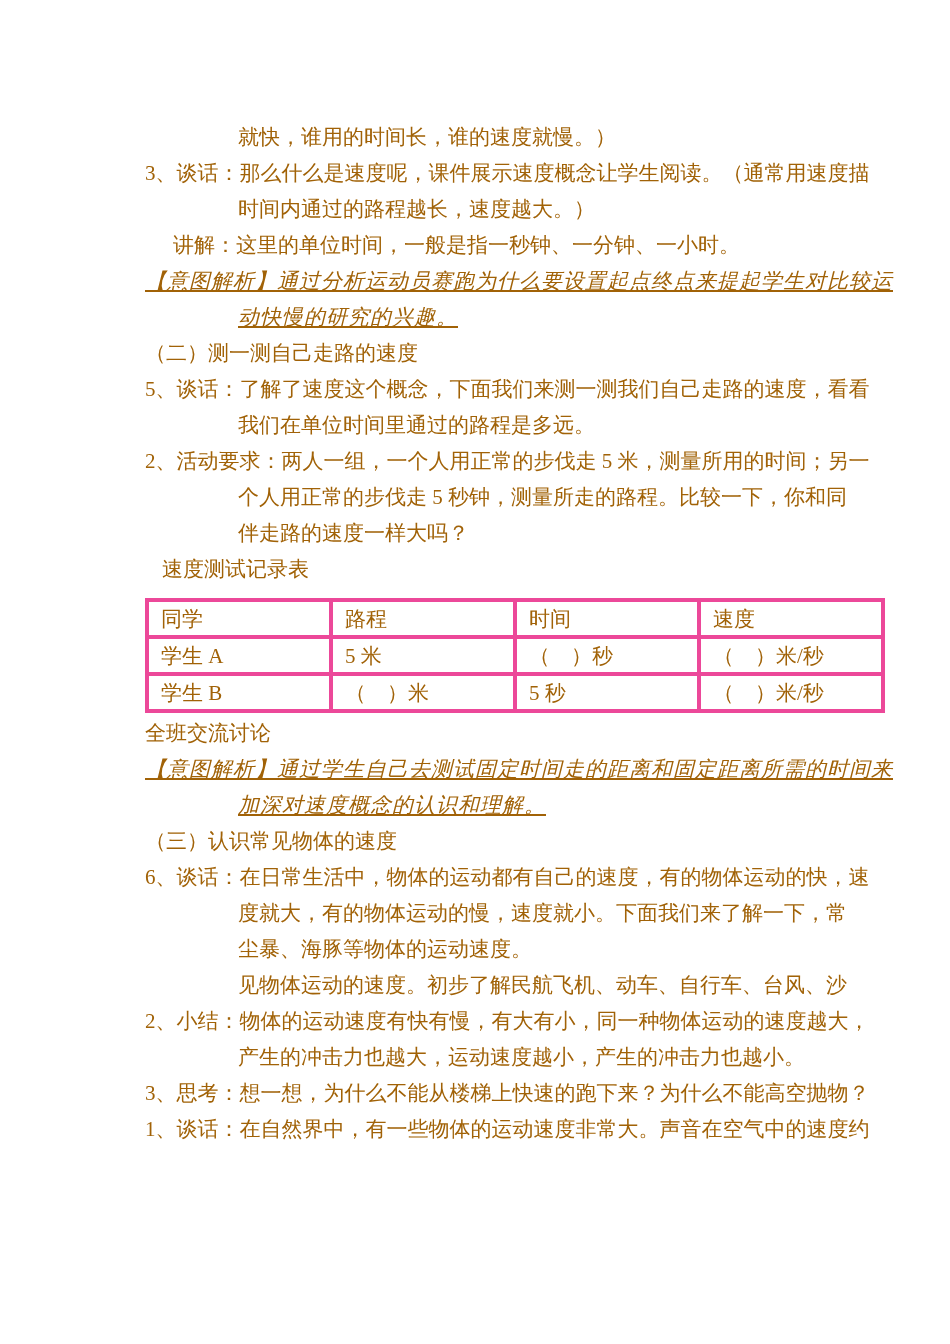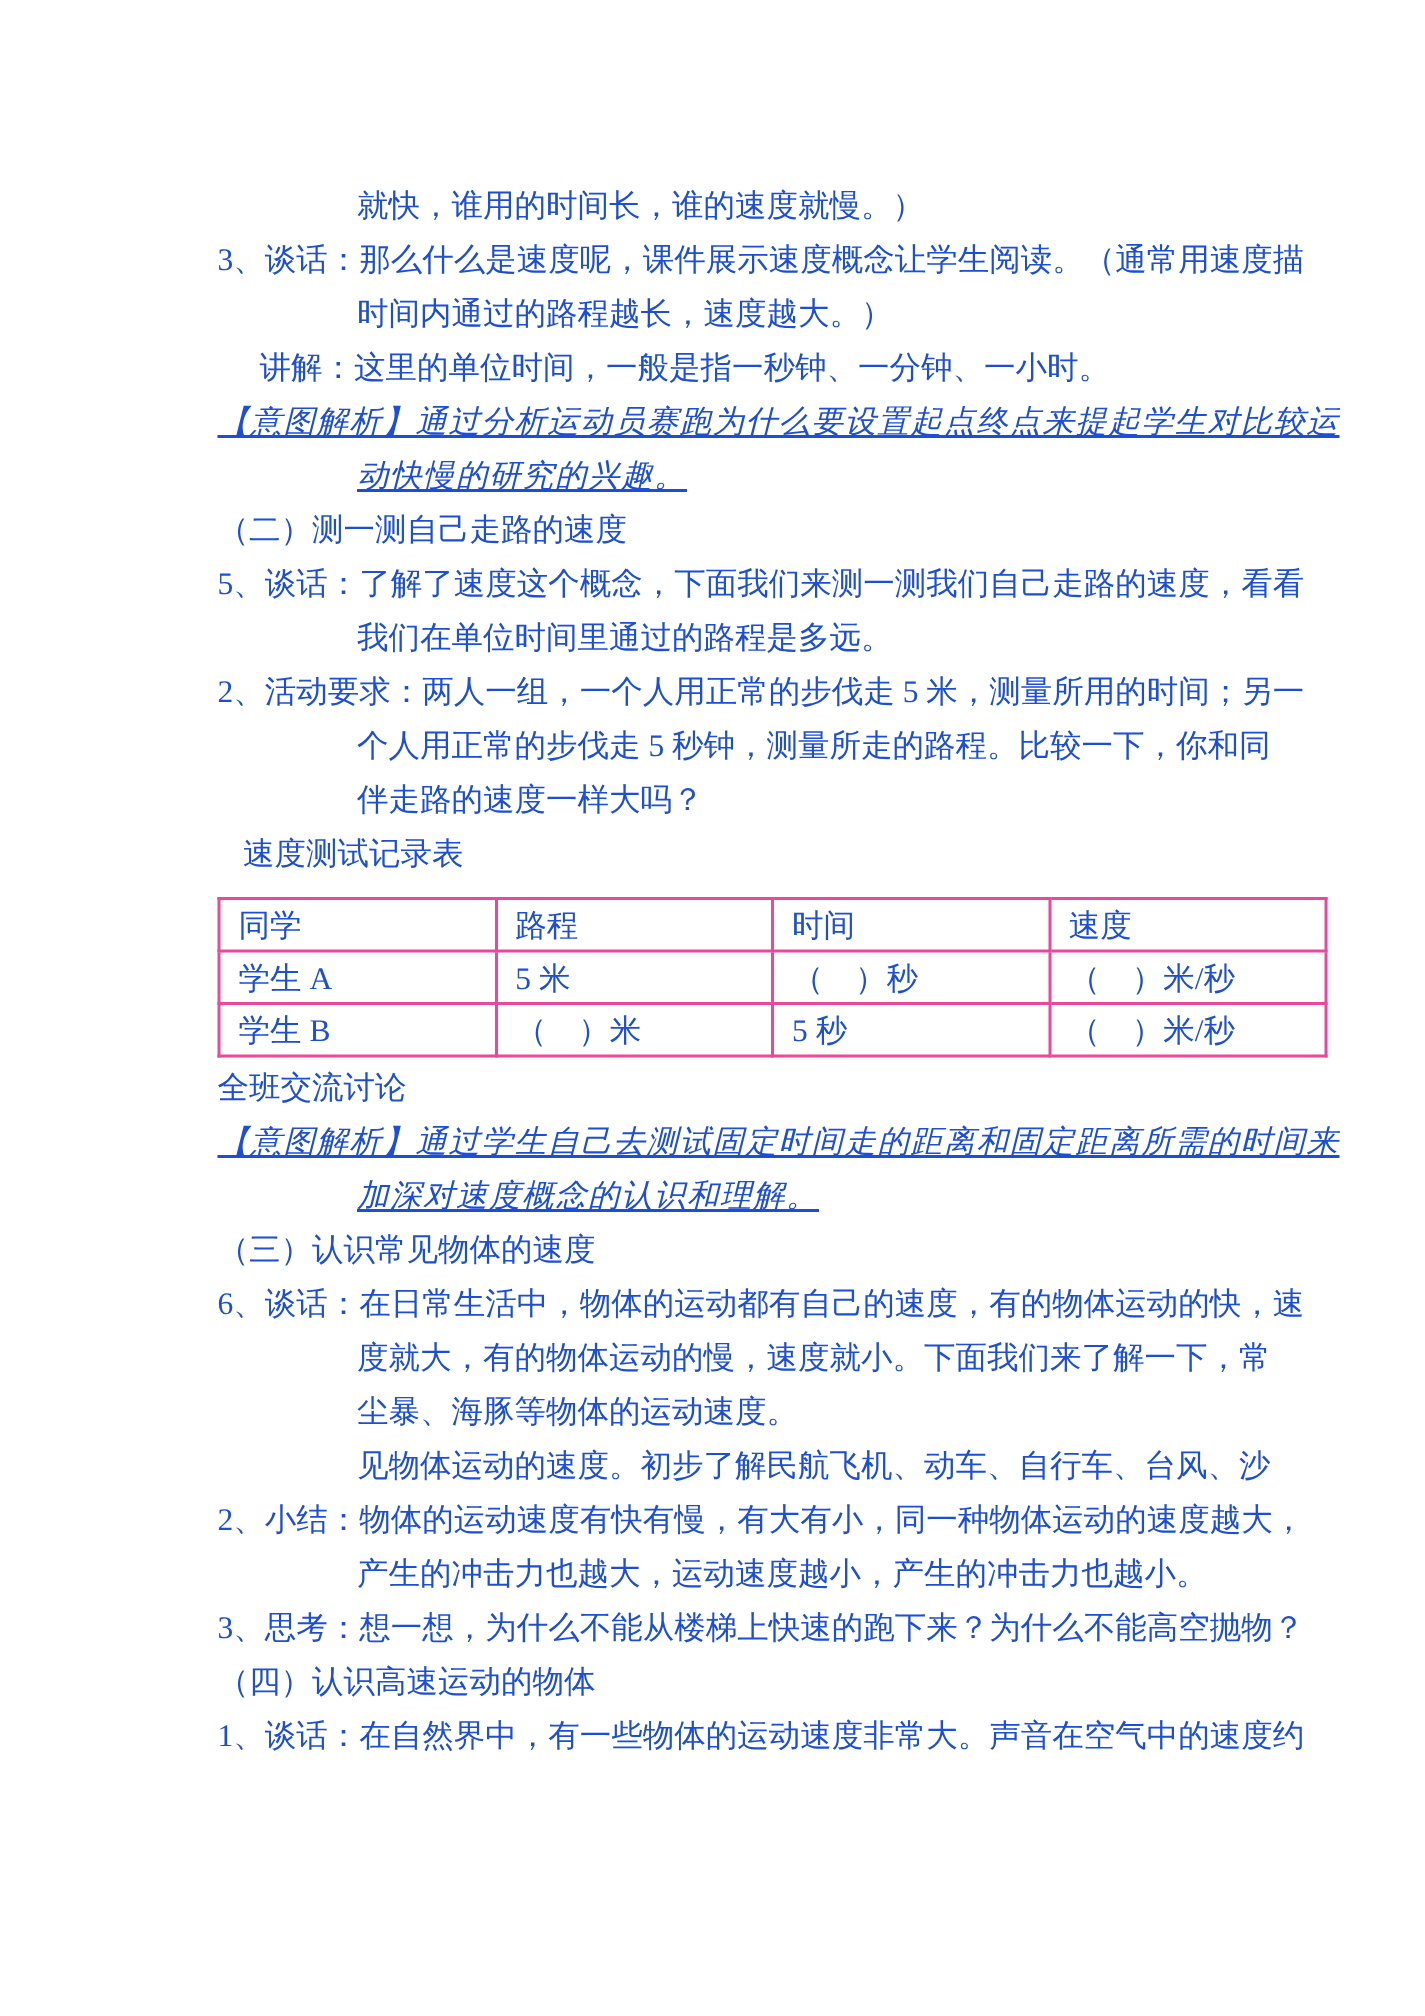--- a/index.html
+++ b/index.html
@@ -3,21 +3,21 @@
 <meta charset="utf-8">
 <style>
   html, body { margin: 0; padding: 0; background: #ffffff; }
   .page {
     position: relative;
     width: 950px;
     height: 1344px;
     background: #ffffff;
     overflow: hidden;
     font-family: "Liberation Serif", "DejaVu Serif", serif;
-    color: #1d4ed8;
+    color: #a16207;
   }
   .content {
     position: absolute;
     left: 145px;
     top: 119px;
     width: 740px;
   }
   .line {
     font-size: 21px;
     line-height: 36px;
@@ -34,21 +34,21 @@
   }
   table.speed {
     border-collapse: collapse;
     table-layout: fixed;
     width: 740px;
     margin-top: 11px;
     margin-bottom: 2px;
     border: 2px solid #3a3a3a;
   }
   table.speed td {
-    border: 2px solid #ec4899;
+    border: 4px solid #ec4899;
     height: 33px;
     padding: 0 4px 0 12px;
     font-size: 21px;
     vertical-align: middle;
     white-space: pre;
     overflow: hidden;
   }
 </style>
 </head>
 <body>
@@ -97,17 +97,16 @@
         <div class="line kai">【意图解析】通过学生自己去测试固定时间走的距离和固定距离所需的时间来</div>
         <div class="line indent-cont kai">加深对速度概念的认识和理解。</div>
         <div class="line">（三）认识常见物体的速度</div>
         <div class="line">6、谈话：在日常生活中，物体的运动都有自己的速度，有的物体运动的快，速</div>
         <div class="line indent-cont">度就大，有的物体运动的慢，速度就小。下面我们来了解一下，常</div>
         <div class="line indent-cont">尘暴、海豚等物体的运动速度。</div>
         <div class="line indent-cont">见物体运动的速度。初步了解民航飞机、动车、自行车、台风、沙</div>
         <div class="line">2、小结：物体的运动速度有快有慢，有大有小，同一种物体运动的速度越大，</div>
         <div class="line indent-cont">产生的冲击力也越大，运动速度越小，产生的冲击力也越小。</div>
         <div class="line">3、思考：想一想，为什么不能从楼梯上快速的跑下来？为什么不能高空抛物？</div>
-        <div class="line">（四）认识高速运动的物体</div>
         <div class="line">1、谈话：在自然界中，有一些物体的运动速度非常大。声音在空气中的速度约</div>
       </div>
   </div>
 </div>
 
 </body></html>

